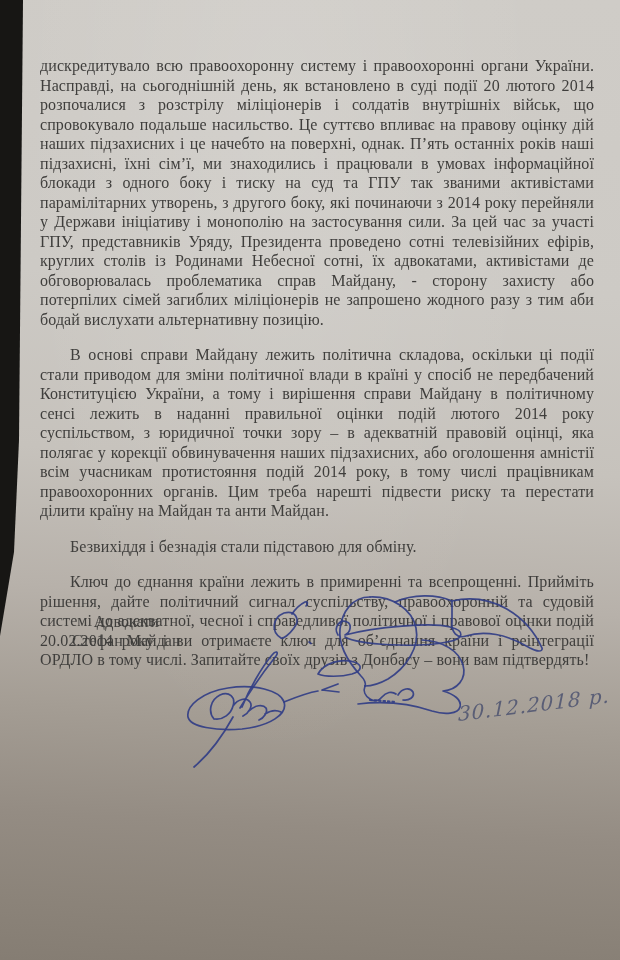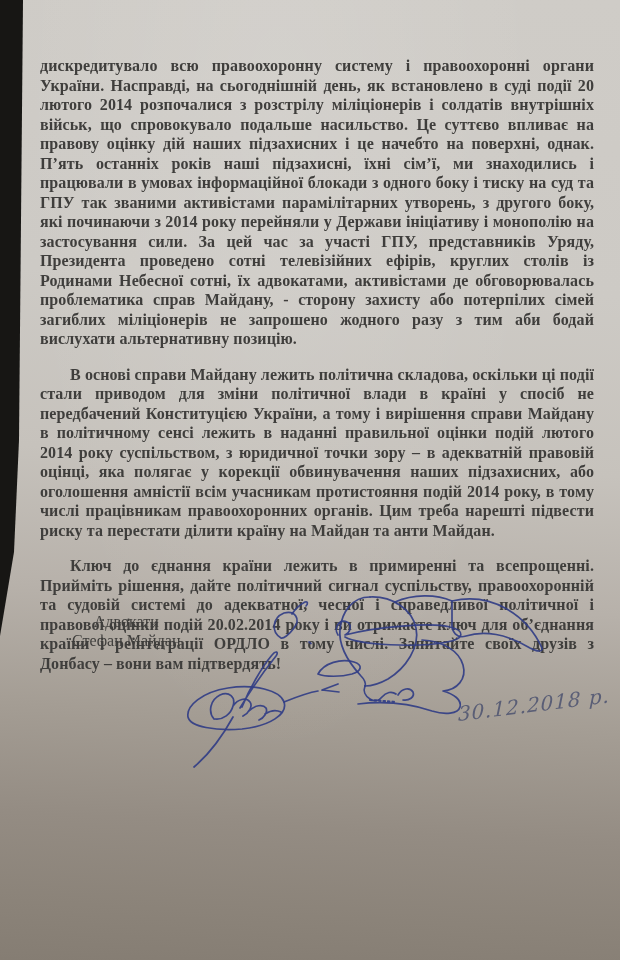--- a/index.html
+++ b/index.html
@@ -35,21 +35,21 @@
   .page-text {
     position: absolute;
     left: 40px; top: 0; width: 567px;
     padding-top: 56px;
     color: var(--body-text, #3f3e3c);
     font-size: 16px; line-height: 19.5px;
     text-align: justify;
     letter-spacing: 0.1px;
     filter: blur(0.25px);
   }
-  .page-text p { margin: 0 13px 16px 0; text-indent: 30px; font-weight: bold; }
+  .page-text p { margin: 0 13px 16px 0; text-indent: 30px; }
   .page-text p.no-indent { text-indent: 0; }
   .sig-block {
     position: absolute; left: 72px; top: 612px;
     color: var(--body-text, #3f3e3c);
     font-size: 16px; line-height: 19px;
     filter: blur(0.25px);
     white-space: nowrap;
     text-align: center;
   }
   .signatures {
@@ -82,20 +82,21 @@
 </head>
 <body>
 
 <div class="photo">
 
   <div class="black-wedge"></div>
 
   <div class="page-text">
     <p class="no-indent">дискредитувало всю правоохоронну систему і правоохоронні органи України. Насправді, на сьогоднішній день, як встановлено в суді події 20 лютого 2014 розпочалися з розстрілу міліціонерів і солдатів внутрішніх військ, що спровокувало подальше насильство. Це суттєво впливає на правову оцінку дій наших підзахисних і це начебто на поверхні, однак. П’ять останніх років наші підзахисні, їхні сім’ї, ми знаходились і працювали в умовах інформаційної блокади з одного боку і тиску на суд та ГПУ так званими активістами парамілітарних утворень, з другого боку, які починаючи з 2014 року перейняли у Держави ініціативу і монополію на застосування сили. За цей час за участі ГПУ, представників Уряду, Президента проведено сотні телевізійних ефірів, круглих столів із Родинами Небесної сотні, їх адвокатами, активістами де обговорювалась проблематика справ Майдану, - сторону захисту або потерпілих сімей загиблих міліціонерів не запрошено жодного разу з тим аби бодай вислухати альтернативну позицію.</p>
     <p>В основі справи Майдану лежить політична складова, оскільки ці події стали приводом для зміни політичної влади в країні у спосіб не передбачений Конституцією України, а тому і вирішення справи Майдану в політичному сенсі лежить в наданні правильної оцінки подій лютого 2014 року суспільством, з юридичної точки зору – в адекватній правовій оцінці, яка полягає у корекції обвинувачення наших підзахисних, або оголошення амністії всім учасникам протистояння подій 2014 року, в тому числі працівникам правоохоронних органів. Цим треба нарешті підвести риску та перестати ділити країну на Майдан та анти Майдан.</p>
+    <p>Безвихіддя і безнадія стали підставою для обміну.</p>
     <p>Ключ до єднання країни лежить в примиренні та всепрощенні. Прийміть рішення, дайте політичний сигнал суспільству, правоохоронній та судовій системі до адекватної, чесної і справедливої політичної і правової оцінки подій 20.02.2014 року і ви отримаєте ключ для об’єднання країни і реінтеграції ОРДЛО в тому числі. Запитайте своїх друзів з Донбасу – вони вам підтвердять!</p>
   </div>
 
   <div class="sig-block">
     <div>Адвокати</div>
     <div>Стефан Майдан</div>
   </div>
 
   <svg class="signatures" viewBox="0 0 620 960" xmlns="http://www.w3.org/2000/svg" aria-hidden="true">
 

